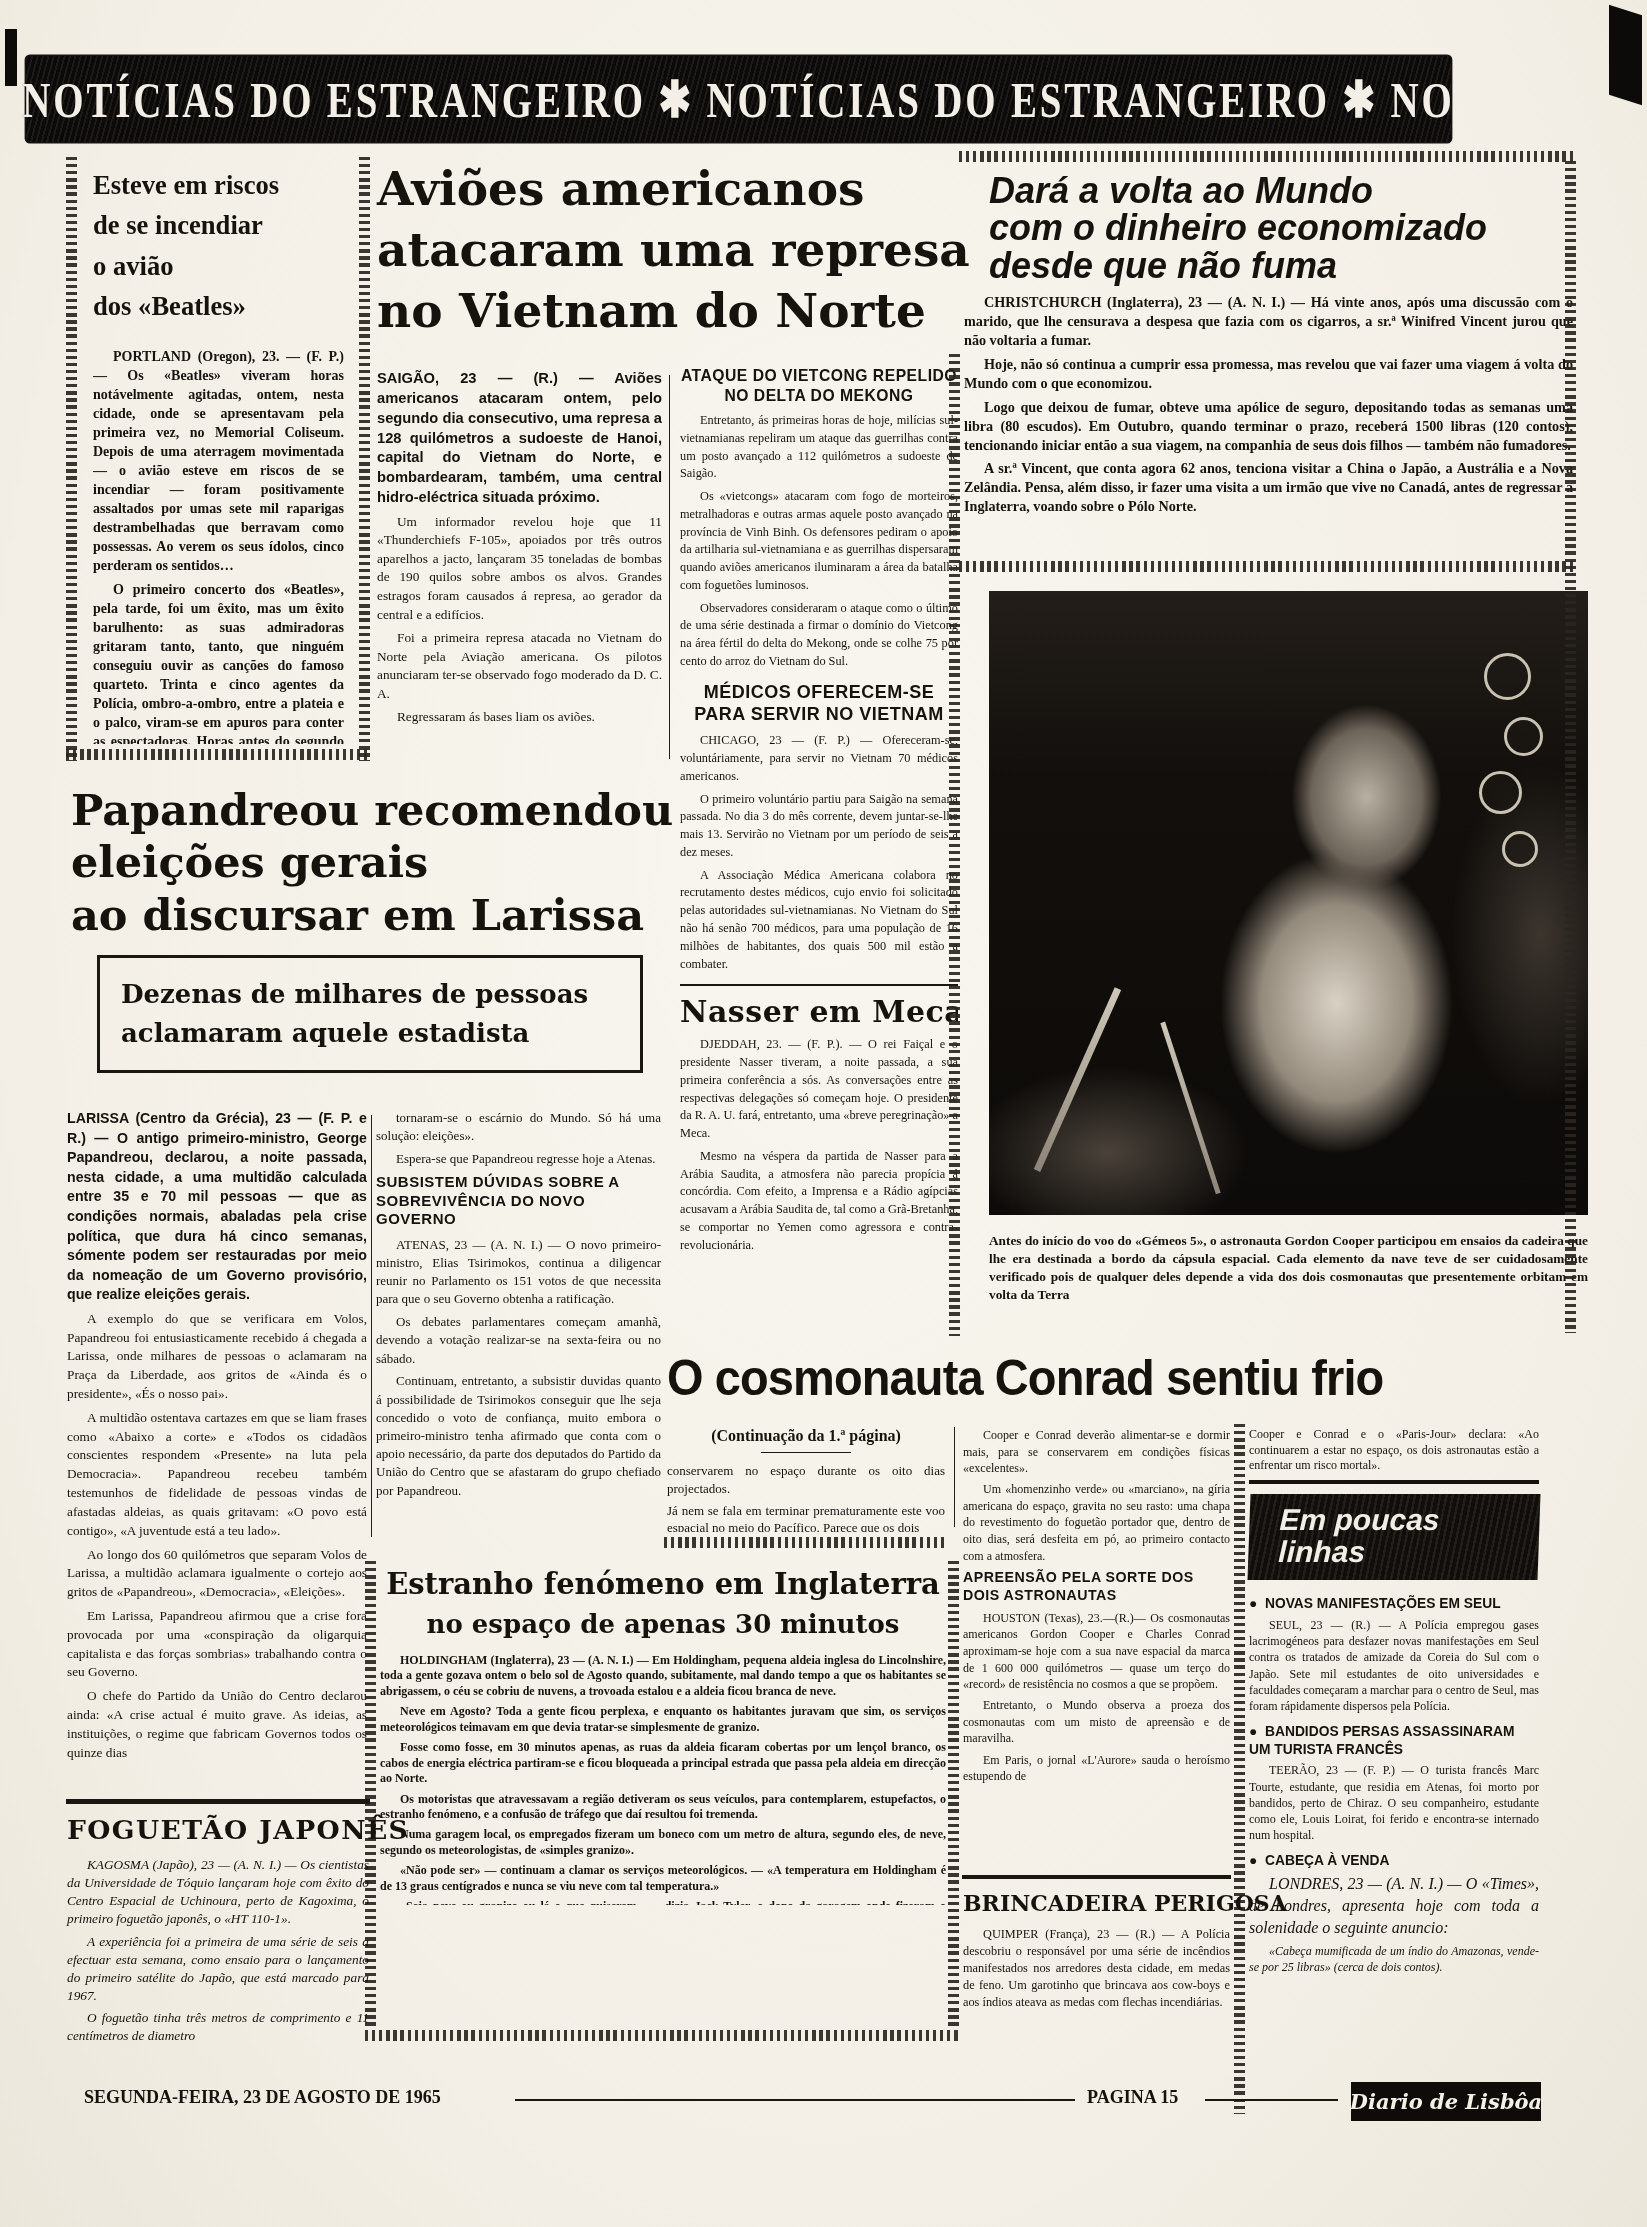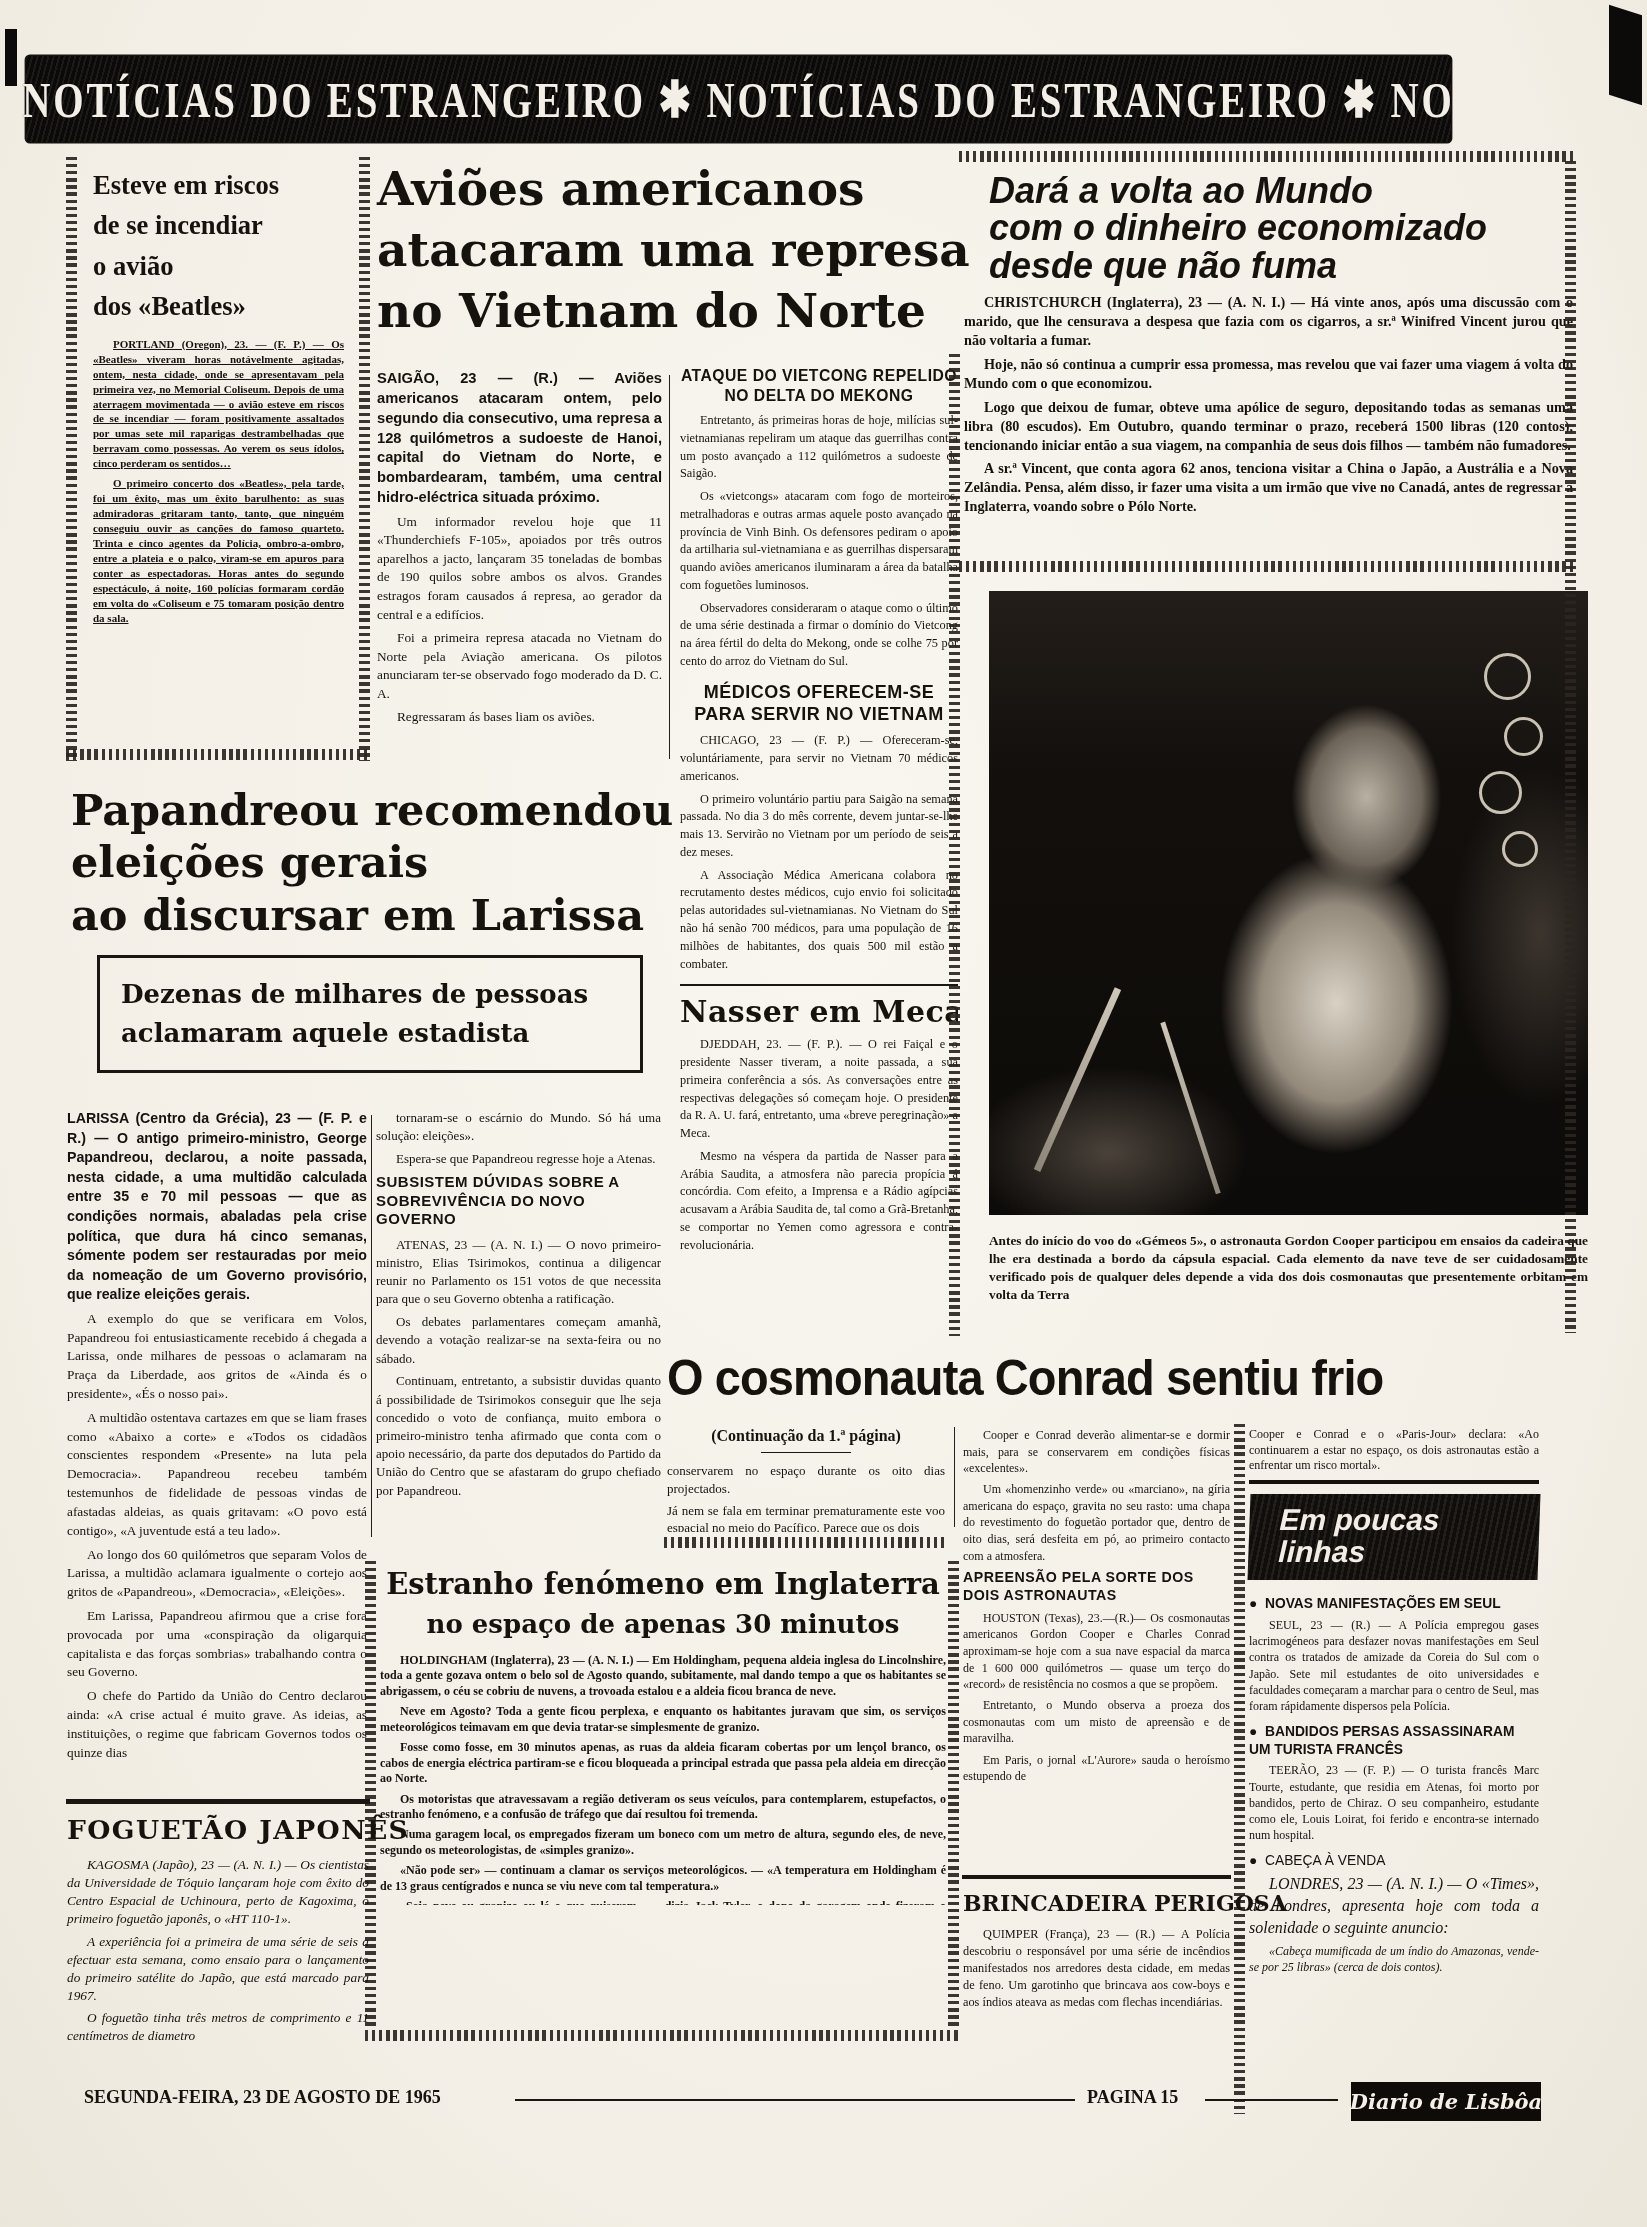--- a/index.html
+++ b/index.html
@@ -61,21 +61,21 @@
 <div class="vhatch" style="left:66px;top:157px;height:604px;"></div>
 <div class="vhatch" style="left:359px;top:157px;height:604px;"></div>
 <div class="hhatch" style="left:66px;top:749px;width:304px;"></div>
 <div class="abs" style="left:93px;top:165px;width:251px;height:579px;overflow:hidden;">
   <div class="lserif" style="font-weight:bold;font-size:26.6px;line-height:1.52;">
     <div>Esteve em riscos</div>
     <div>de se incendiar</div>
     <div>o avião</div>
     <div>dos «Beatles»</div>
   </div>
-  <div class="just ind bodytxt lserif" style="font-size:11px;font-weight:bold;margin-top:10px;line-height:1.36;text-decoration:underline;">
+  <div class="just ind bodytxt lserif" style="font-size:14px;font-weight:bold;margin-top:20px;line-height:1.36;">
     <p>PORTLAND (Oregon), 23. — (F. P.) — Os «Beatles» viveram horas notávelmente agitadas, ontem, nesta cidade, onde se apresentavam pela primeira vez, no Memorial Coliseum. Depois de uma aterragem movimentada — o avião esteve em riscos de se incendiar — foram positivamente assaltados por umas sete mil raparigas destrambelhadas que berravam como possessas. Ao verem os seus ídolos, cinco perderam os sentidos…</p>
     <p>O primeiro concerto dos «Beatles», pela tarde, foi um êxito, mas um êxito barulhento: as suas admiradoras gritaram tanto, tanto, que ninguém conseguiu ouvir as canções do famoso quarteto. Trinta e cinco agentes da Polícia, ombro-a-ombro, entre a plateia e o palco, viram-se em apuros para conter as espectadoras. Horas antes do segundo espectáculo, á noite, 160 polícias formaram cordão em volta do «Coliseum e 75 tomaram posição dentro da sala.</p>
   </div>
 </div>
 
 <div class="abs dserif" style="left:377px;top:158px;width:584px;font-weight:bold;font-size:47px;line-height:1.3;white-space:nowrap;">
   <div>Aviões americanos</div>
   <div>atacaram uma represa</div>
   <div>no Vietnam do Norte</div>
 </div>
@@ -215,21 +215,21 @@
 
   <div style="margin-top:16px;">
     <div class="sans" style="font-weight:bold;font-size:13.8px;line-height:1.3;"><span class="bullet">●</span><span>NOVAS MANIFESTAÇÕES EM SEUL</span></div>
     <p class="just bodytxt" style="font-size:12px;line-height:1.35;margin-top:3.8px;text-indent:20px;">SEUL, 23 — (R.) — A Polícia empregou gases lacrimogéneos para desfazer novas manifestações em Seul contra os tratados de amizade da Coreia do Sul com o Japão. Sete mil estudantes de oito universidades e faculdades começaram a marchar para o centro de Seul, mas foram rápidamente dispersos pela Polícia.</p>
   </div>
   <div style="margin-top:8.5px;">
     <div class="sans" style="font-weight:bold;font-size:13.8px;line-height:1.3;"><span class="bullet">●</span><span>BANDIDOS PERSAS ASSASSINARAM UM TURISTA FRANCÊS</span></div>
     <p class="just bodytxt" style="font-size:12px;line-height:1.35;margin-top:3.8px;text-indent:20px;">TEERÃO, 23 — (F. P.) — O turista francês Marc Tourte, estudante, que residia em Atenas, foi morto por bandidos, perto de Chiraz. O seu companheiro, estudante como ele, Louis Loirat, foi ferido e encontra-se internado num hospital.</p>
   </div>
   <div style="margin-top:8.5px;">
-    <div class="sans" style="font-weight:normal;font-size:13.8px;line-height:1.3;"><span class="bullet">●</span><span>CABEÇA À VENDA</span></div>
+    <div class="sans" style="font-weight:bold;font-size:13.8px;line-height:1.3;"><span class="bullet">●</span><span>CABEÇA À VENDA</span></div>
     <p class="just bodytxt" style="font-style:italic;font-size:16px;line-height:1.35;margin-top:3.8px;text-indent:20px;">LONDRES, 23 — (A. N. I.) — O «Times», de Londres, apresenta hoje com toda a solenidade o seguinte anuncio:</p>
     <p class="just bodytxt" style="font-style:italic;font-size:12px;line-height:1.35;text-indent:20px;">«Cabeça mumificada de um índio do Amazonas, vende-se por 25 libras» (cerca de dois contos).</p>
   </div>
 </div>
 
 <div class="vhatch" style="left:365px;top:1561px;height:467px;"></div>
 <div class="vhatch" style="left:948px;top:1561px;height:467px;"></div>
 <div class="abs" style="left:380px;top:1567px;width:566px;">
   <div class="dserif" style="font-weight:bold;font-size:29px;text-align:center;white-space:nowrap;">Estranho fenómeno em Inglaterra</div>
   <div class="dserif" style="font-weight:bold;font-size:26px;text-align:center;margin-top:7.6px;">no espaço de apenas 30 minutos</div>

